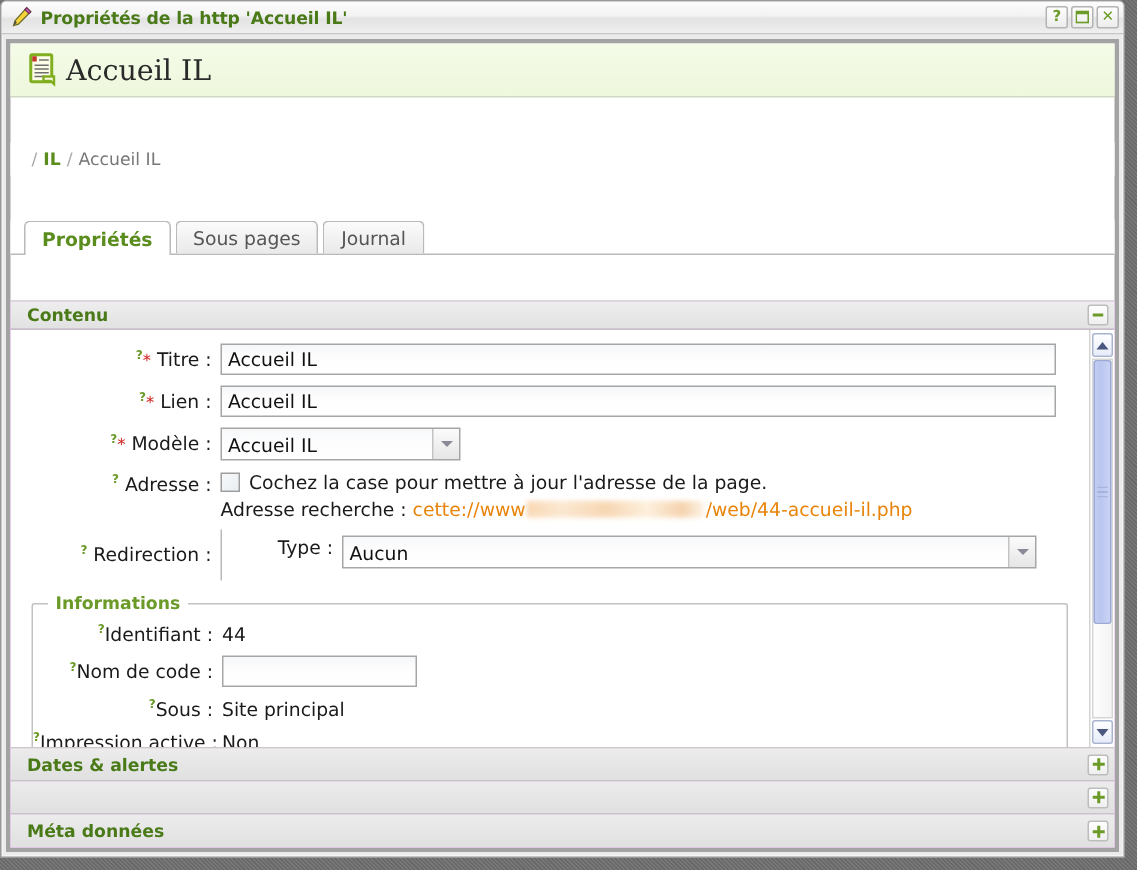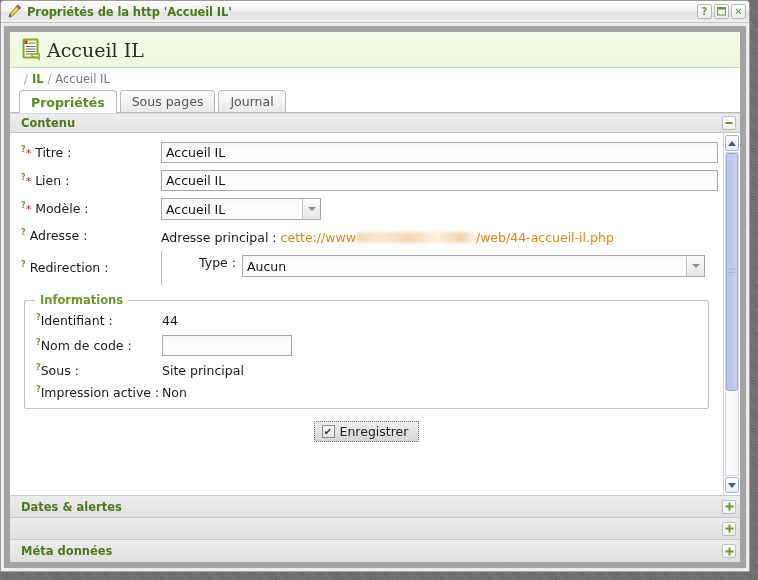--- a/index.html
+++ b/index.html
@@ -63,23 +63,24 @@
   
   .winbody {
     flex: 1 1 auto;
     padding: 3px;
     display: flex; flex-direction: column;
     min-height: 0;
   }
   .panel {
     flex: 1 1 auto;
     background: #fff;
-    border: 6px solid #a3a3a3;
+    border: 3px solid #a3a3a3;
     display: flex; flex-direction: column;
     min-height: 0;
+    gap: 30px;
   }
 
   
   .pageheader {
     height: 36px; flex: 0 0 36px;
     background: linear-gradient(to bottom,#f4fbe8,#eef8dc);
     border-bottom: 1px solid #cfd9c2;
     display: flex; align-items: center;
     padding-left: 10px;
   }
@@ -184,25 +185,25 @@
     overflow: hidden;
     position: relative;
   }
 
   
   .row { display: flex; align-items: center; margin-bottom: 7px; }
   .row-top { align-items: flex-start; }
   .lbl {
     width: 140px;
     flex: 0 0 140px;
+    text-align: right;
     padding-right: 6px;
     font-size: 12.5px;
     color: #1a1a1a;
     white-space: nowrap;
-    margin-left: 11px;
   }
   .q { color: #6b9a28; font-size: 8px; vertical-align: super; font-weight: bold; }
   .star { color: #d02020; font-size: 11px; }
 
   input.txt {
     height: 21px;
     border: 1px solid #a6a6a6;
     background: linear-gradient(to bottom,#f4f6f8 0%, #fdfdfd 38%, #ffffff 100%);
     font-size: 12.5px;
     font-family: "DejaVu Sans","Liberation Sans",sans-serif;
@@ -483,22 +484,26 @@
                   </span>
               </div>
             </div>
 
             <div class="row row-top" style="margin-bottom:6px;">
               <div class="lbl" style="padding-top:1px;">
                 <span class="q">?</span>
                 <span>Adresse :</span>
               </div>
               <div>
+                <div style="display:flex;align-items:center;">
+                  <span class="cb"></span>
+                  <span class="cb-label">Cochez la case pour mettre à jour l'adresse de la page.</span>
+                </div>
                 <div class="addr-line">
-                  <span>Adresse principal :</span>
+                  <span>Adresse recherche :</span>
                   <span class="addr-url">cette://www</span><span class="url-blur"></span><span class="addr-url">/web/44-accueil-il.php</span>
                 </div>
               </div>
             </div>
 
             <div class="redir-wrap">
               <div class="lbl" style="padding-top:9px;">
                 <span class="q">?</span>
                 <span>Redirection :</span>
               </div>

